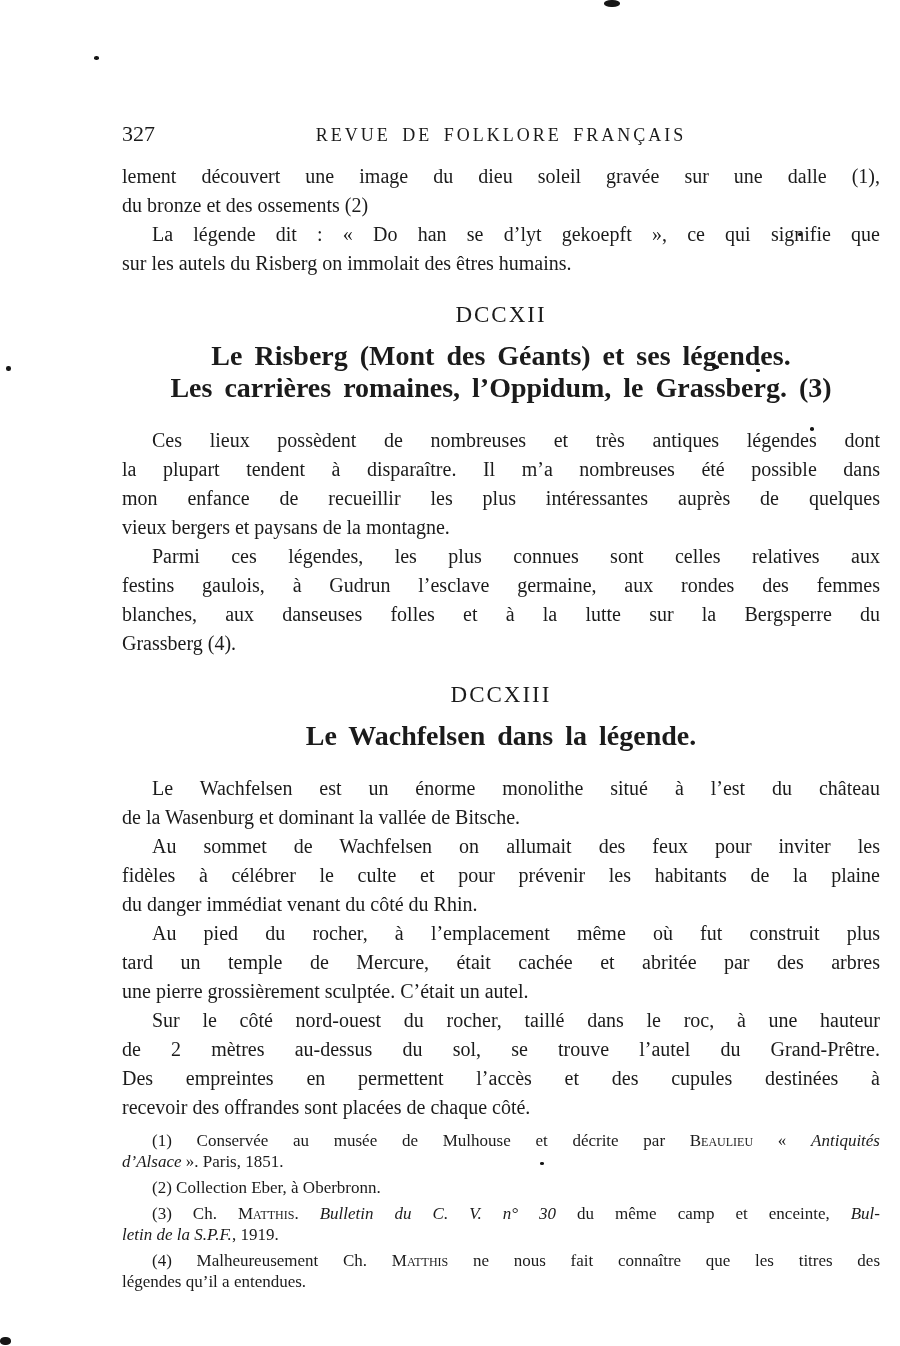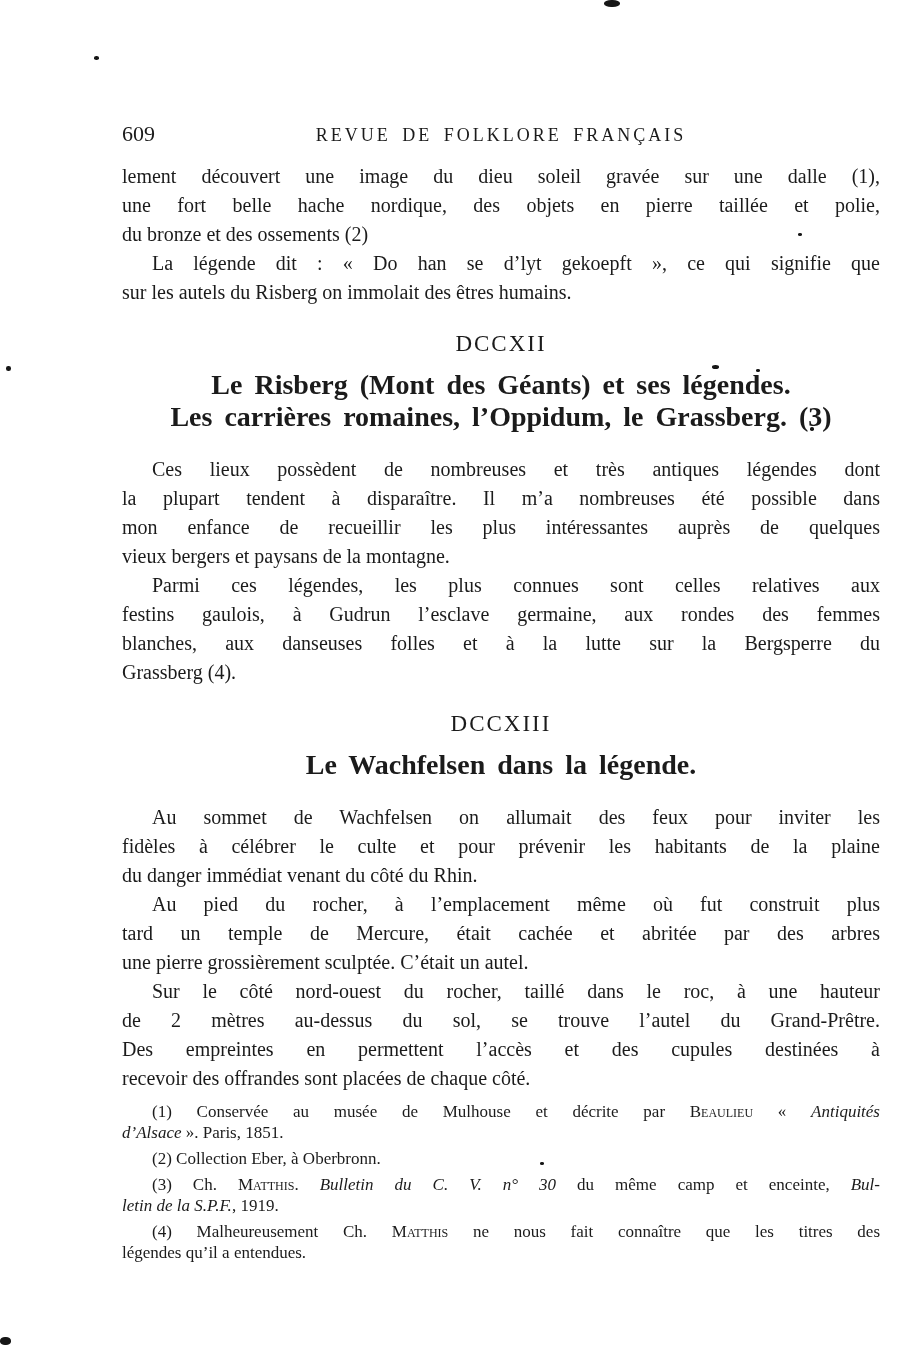--- a/index.html
+++ b/index.html
@@ -48,28 +48,27 @@
   .footnote .line{font-size:17px;line-height:21px;}
   .i{font-style:italic;}
   .sc{font-variant:small-caps;}
   .speck{position:absolute;background:#161616;border-radius:45%;}
 </style>
 </head>
 <body>
 
 <div class="column">
   <div class="page-head">
-    <span class="page-number">609</span>
+    <span class="page-number">327</span>
     <div class="journal-title">REVUE DE FOLKLORE FRANÇAIS</div>
   </div>
 
   <div>
       <div class="para">
         <div class="line">lement découvert une image du dieu soleil gravée sur une dalle (1),</div>
-        <div class="line">une fort belle hache nordique, des objets en pierre taillée et polie,</div>
         <div class="line end">du bronze et des ossements (2)</div>
       </div>
       <div class="para">
         <div class="line ind">La légende dit : « Do han se d’lyt gekoepft », ce qui signifie que</div>
         <div class="line end">sur les autels du Risberg on immolait des êtres humains.</div>
       </div>
       <div class="roman">DCCXII</div>
       <div class="sec-title">
         <div>Le Risberg (Mont des Géants) et ses légendes.</div>
         <div>Les carrières romaines, l’Oppidum, le Grassberg. (3)</div>
@@ -82,20 +81,24 @@
       </div>
       <div class="para">
         <div class="line ind">Parmi ces légendes, les plus connues sont celles relatives aux</div>
         <div class="line">festins gaulois, à Gudrun l’esclave germaine, aux rondes des femmes</div>
         <div class="line">blanches, aux danseuses folles et à la lutte sur la Bergsperre du</div>
         <div class="line end">Grassberg (4).</div>
       </div>
       <div class="roman">DCCXIII</div>
       <div class="sec-title">
         <div>Le Wachfelsen dans la légende.</div>
+      </div>
+      <div class="para">
+        <div class="line ind">Le Wachfelsen est un énorme monolithe situé à l’est du château</div>
+        <div class="line end">de la Wasenburg et dominant la vallée de Bitsche.</div>
       </div>
       <div class="para">
         <div class="line ind">Au sommet de Wachfelsen on allumait des feux pour inviter les</div>
         <div class="line">fidèles à célébrer le culte et pour prévenir les habitants de la plaine</div>
         <div class="line end">du danger immédiat venant du côté du Rhin.</div>
       </div>
       <div class="para">
         <div class="line ind">Au pied du rocher, à l’emplacement même où fut construit plus</div>
         <div class="line">tard un temple de Mercure, était cachée et abritée par des arbres</div>
         <div class="line end">une pierre grossièrement sculptée. C’était un autel.</div>

